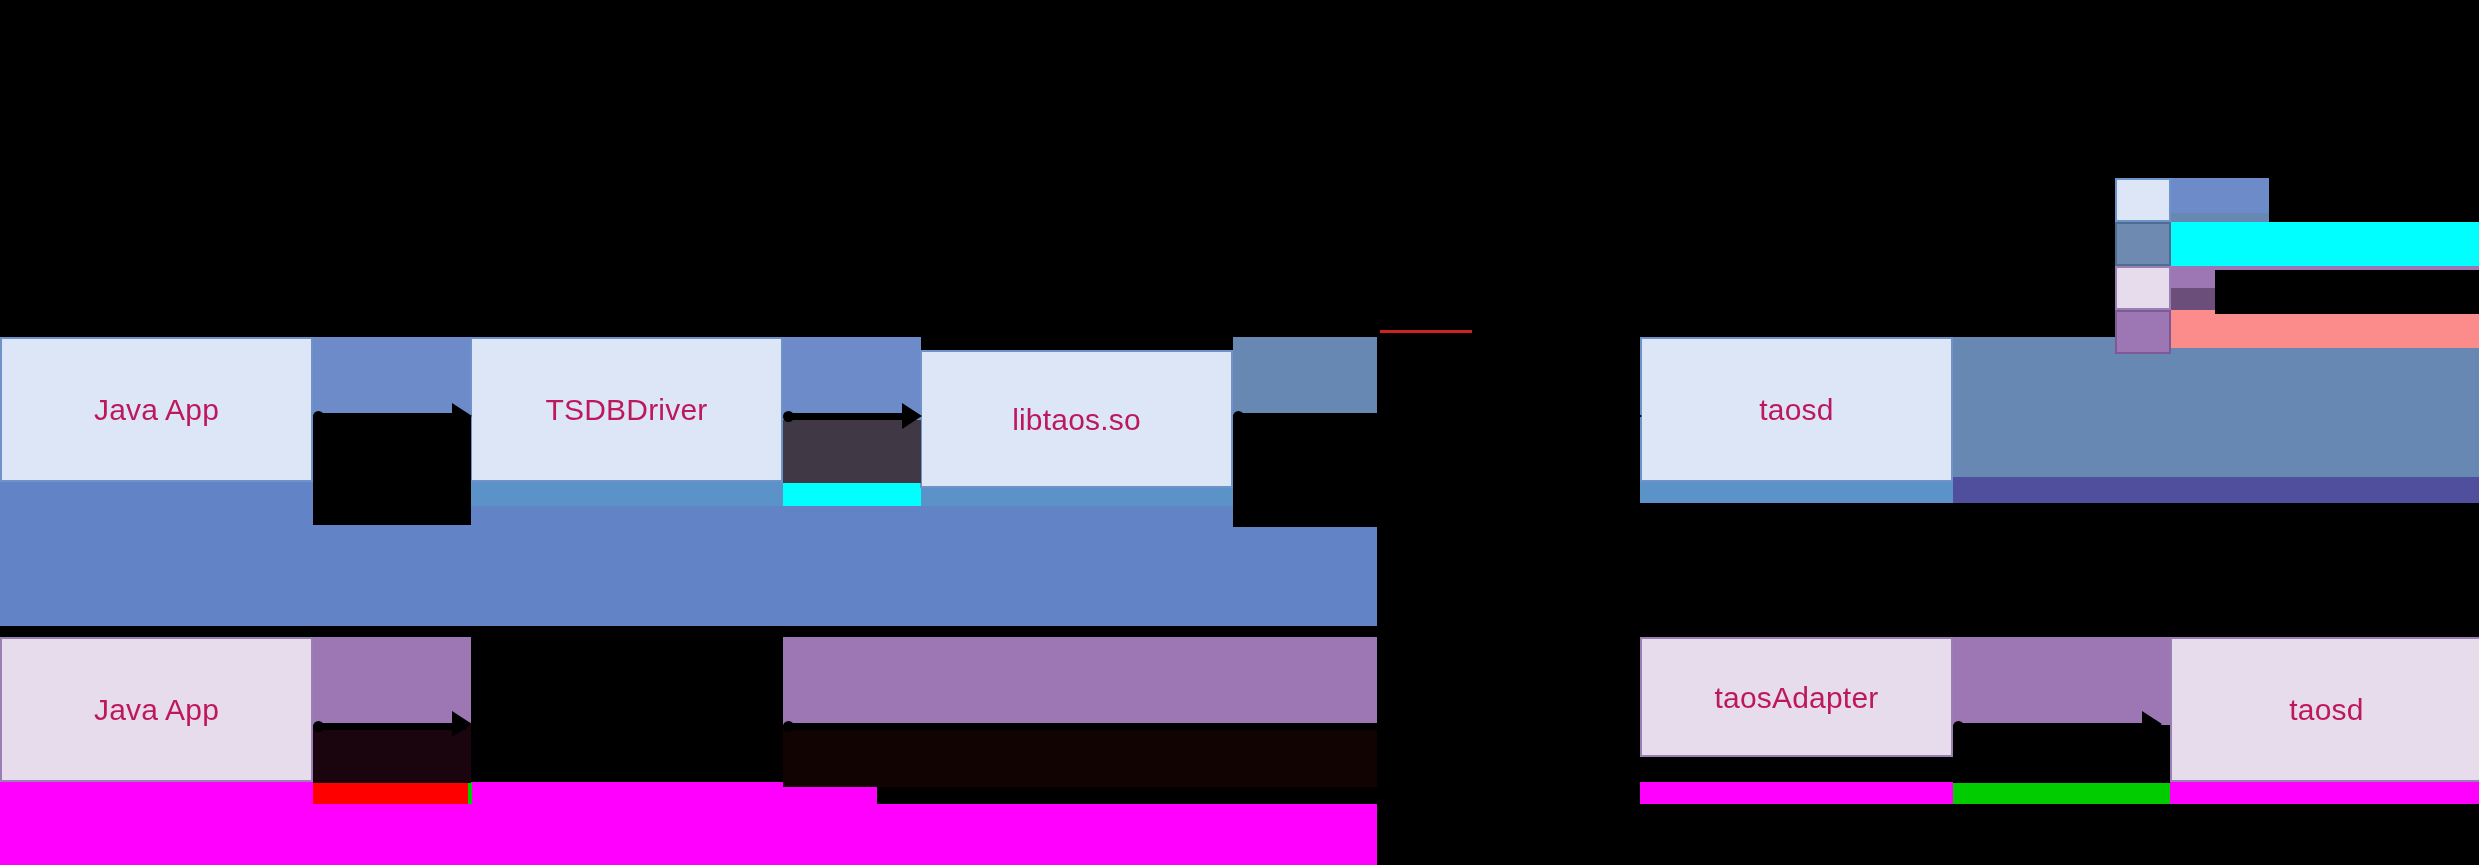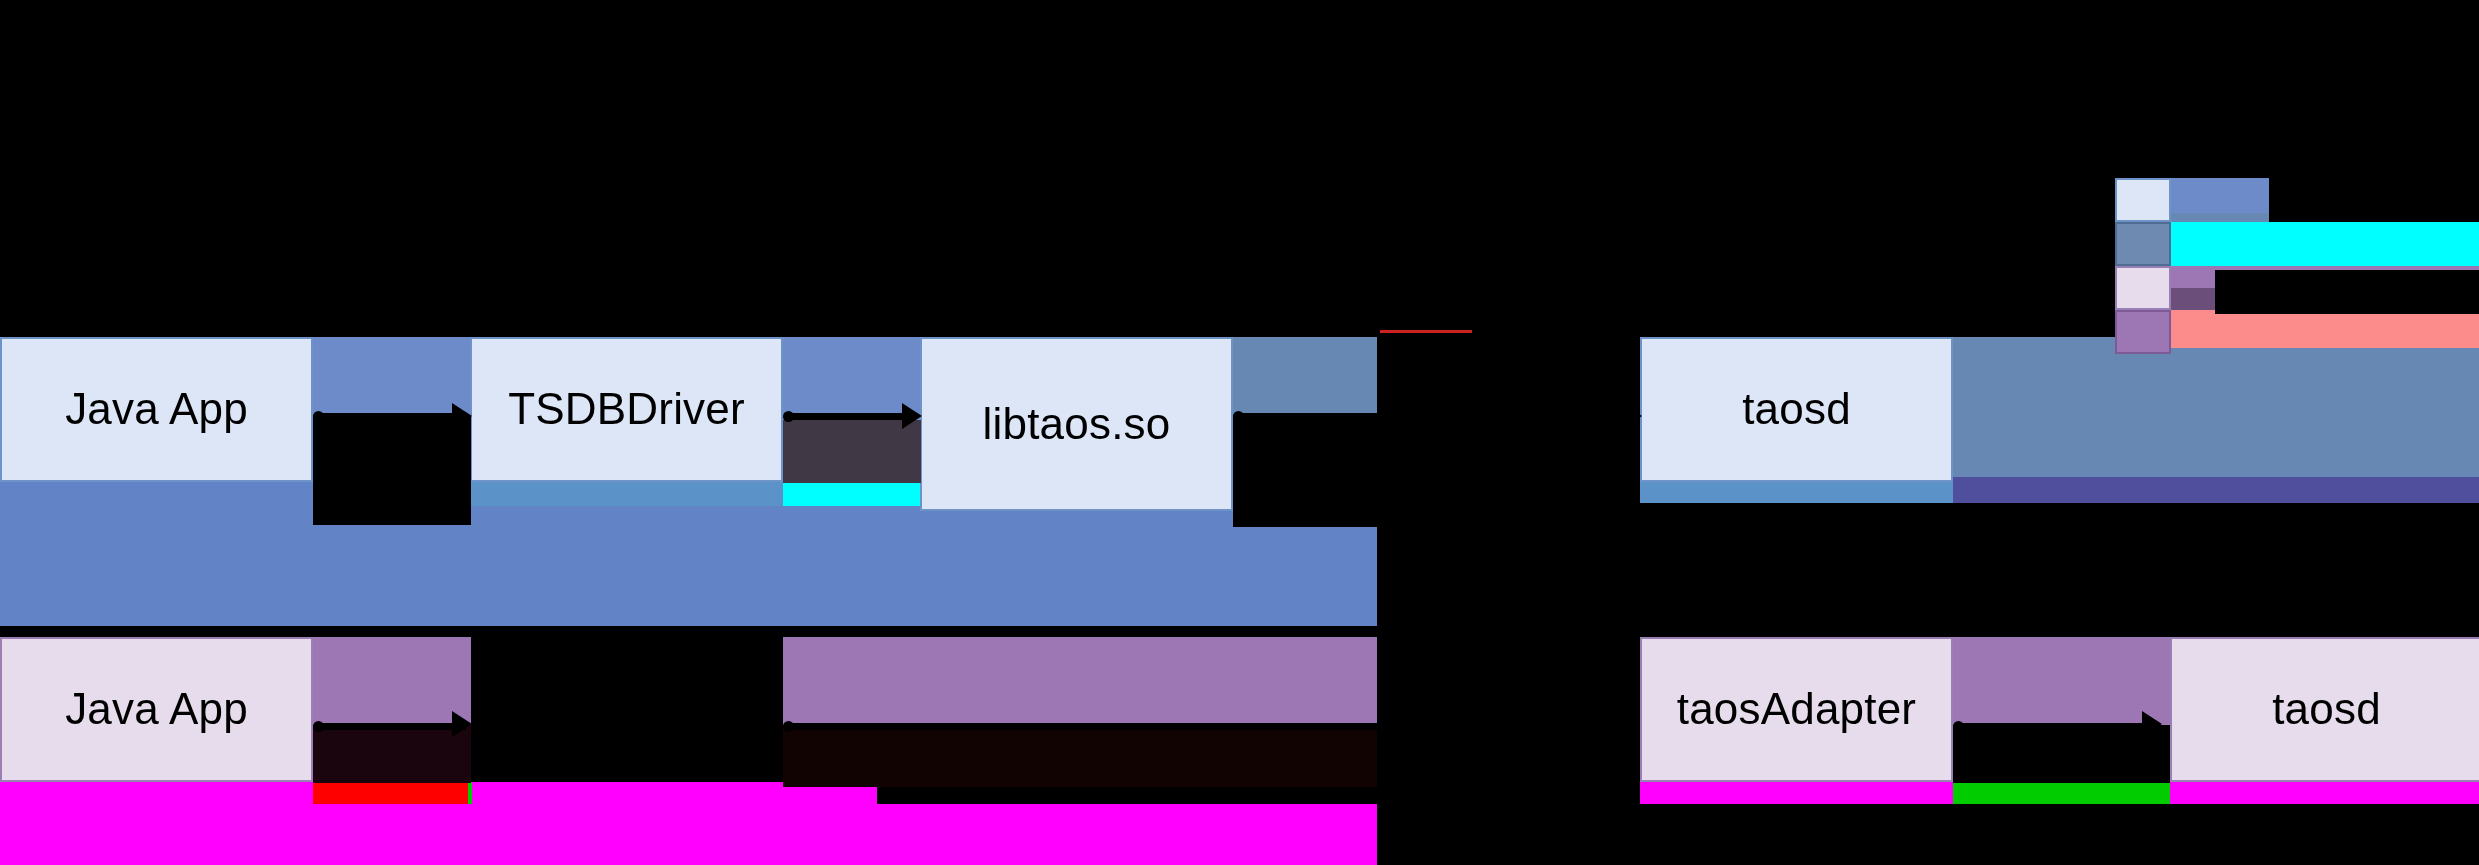--- a/index.html
+++ b/index.html
@@ -10,22 +10,22 @@
     overflow:hidden;
     font-family:"Liberation Sans", sans-serif;
   }
   .abs{position:absolute;}
 
   
   .node{
     box-sizing:border-box;
     display:flex;align-items:center;justify-content:center;
     text-align:center;
-    font-size:44px;
-    color:#000000;
+    font-size:30px;
+    color:#be185d;
     letter-spacing:.2px;
     line-height:1.1;
     z-index:40;
   }
   .node.blue{ background:#dce6f7; border:2px solid #6d93c9; }
   .node.purple{ background:#e6dcec; border:2px solid #9a7fb4; }
 
   
   .band{z-index:5;}
 
@@ -79,21 +79,21 @@
   <div class="abs band" style="left:1953px;top:477px;width:526px;height:26px;background:#4f4f9e;"></div>
 
   <div class="abs band" style="left:0px;top:506px;width:1377px;height:120px;background:#6284c7;"></div>
 
   <div class="abs node blue" style="left:0px;top:337px;width:313px;height:145px;">
     <span>Java App</span>
   </div>
   <div class="abs node blue" style="left:470px;top:337px;width:313px;height:145px;">
     <span>TSDBDriver</span>
   </div>
-  <div class="abs node blue" style="left:920px;top:337px;width:313px;height:174px;">
+  <div class="abs node blue" style="left:920px;top:350px;width:313px;height:138px;">
     <span>libtaos.so</span>
   </div>
   <div class="abs node blue" style="left:1640px;top:337px;width:313px;height:145px;">
     <span>taosd</span>
   </div>
 
   <div class="abs occl" style="left:313px;top:415px;width:158px;height:110px;"></div>
   <div class="abs occl-soft" style="left:783px;top:420px;width:138px;height:63px;background:#403844;"></div>
   <div class="abs occl" style="left:1233px;top:415px;width:148px;height:112px;"></div>
   <div class="abs occl" style="left:1377px;top:330px;width:263px;height:196px;"></div>
@@ -122,21 +122,21 @@
   <div class="abs band" style="left:472px;top:782px;width:405px;height:22px;background:#ff00ff;"></div>
   <div class="abs band" style="left:1640px;top:782px;width:313px;height:22px;background:#ff00ff;"></div>
   <div class="abs band" style="left:1953px;top:782px;width:217px;height:22px;background:#00cc00;"></div>
   <div class="abs band" style="left:2170px;top:782px;width:309px;height:22px;background:#ff00ff;"></div>
 
   <div class="abs band" style="left:0px;top:804px;width:1377px;height:61px;background:#ff00ff;"></div>
 
   <div class="abs node purple" style="left:0px;top:637px;width:313px;height:145px;">
     <span>Java App</span>
   </div>
-  <div class="abs node purple" style="left:1640px;top:637px;width:313px;height:145px;">
+  <div class="abs node purple" style="left:1640px;top:637px;width:313px;height:120px;">
     <span>taosAdapter</span>
   </div>
   <div class="abs node purple" style="left:2170px;top:637px;width:313px;height:145px;">
     <span>taosd</span>
   </div>
 
   <div class="abs occl-soft" style="left:313px;top:725px;width:158px;height:58px;background:#1a050f;"></div>
   <div class="abs occl-soft" style="left:783px;top:725px;width:594px;height:62px;background:#120303;"></div>
   <div class="abs occl" style="left:1377px;top:630px;width:263px;height:180px;"></div>
   <div class="abs occl" style="left:1953px;top:725px;width:217px;height:58px;"></div>

